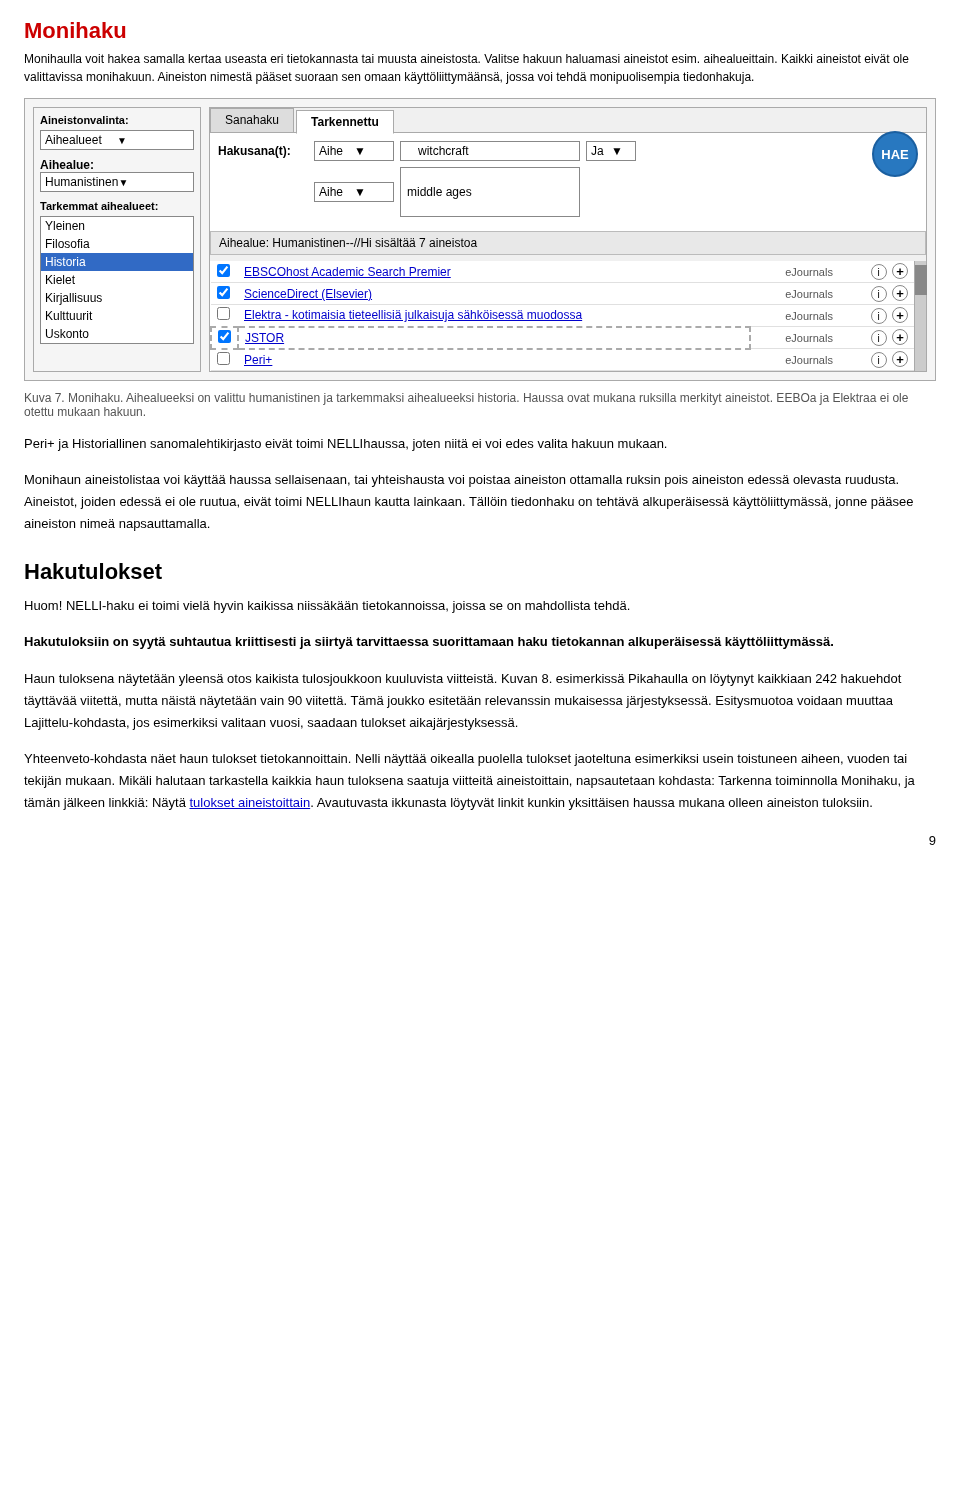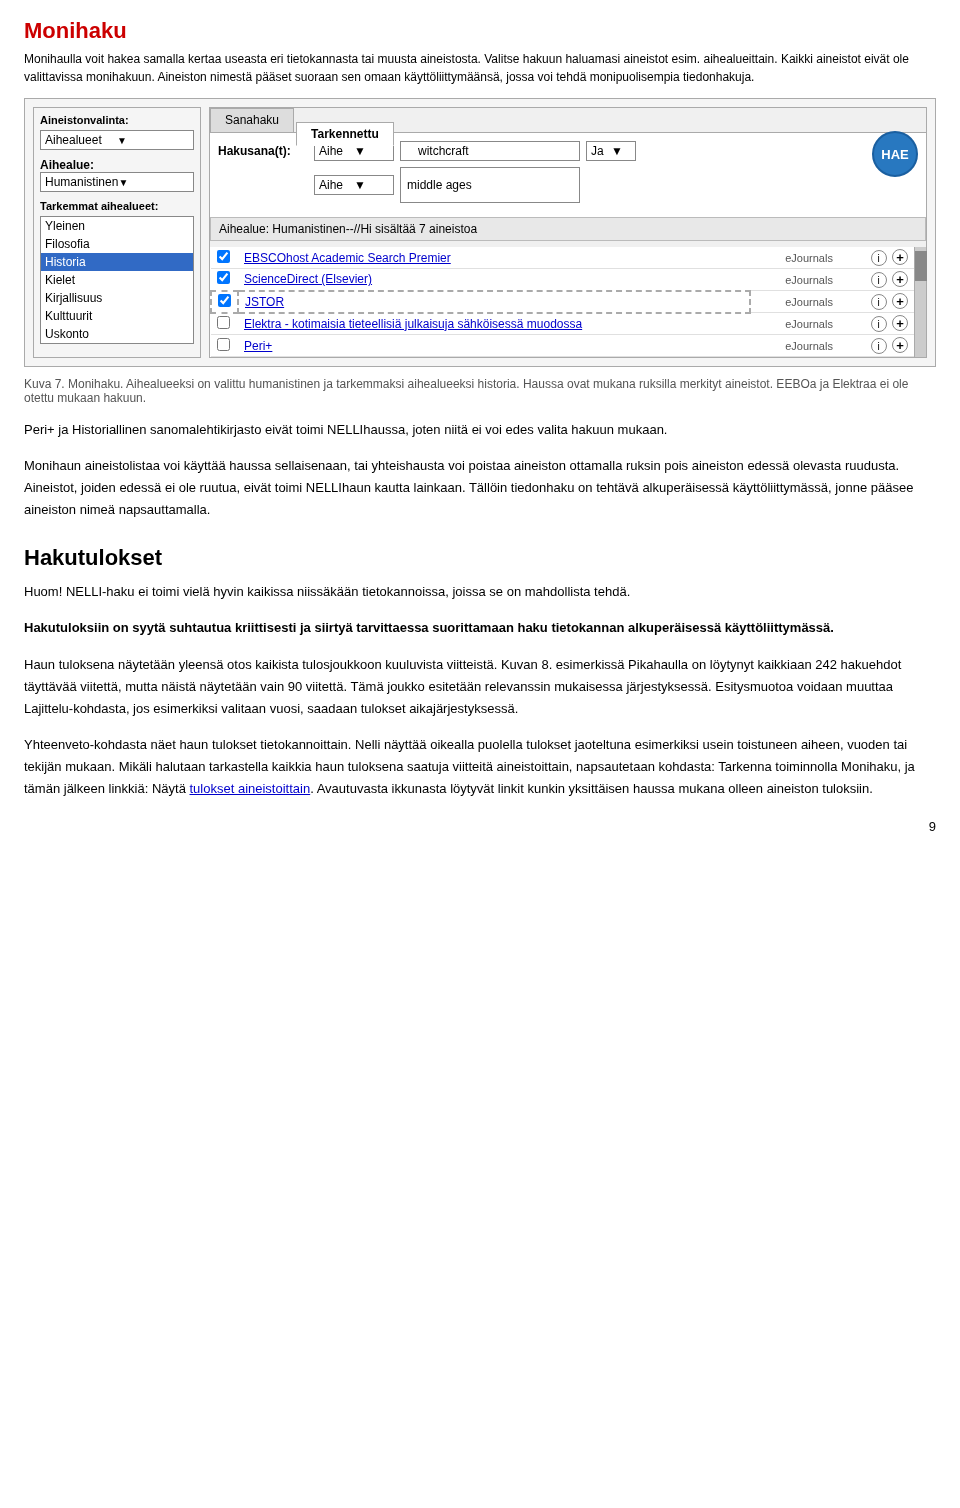--- a/index.html
+++ b/index.html
@@ -90,21 +90,21 @@
       border: 1px solid #aaa;
       border-bottom: none;
       cursor: pointer;
       margin-right: 2px;
     }
     .tab.active {
       background: #fff;
       font-weight: bold;
       border-bottom: 1px solid #fff;
       position: relative;
-      top: 14px;
+      top: 2px;
     }
     .search-panel {
       background: #fff;
       padding: 8px;
     }
     .search-row {
       display: flex;
       align-items: center;
       margin-bottom: 6px;
       gap: 6px;
@@ -315,21 +315,21 @@
               <span>Ja</span>
               <span>▼</span>
             </div>
           </div>
           <div class="search-row">
             <span class="search-label"></span>
             <div class="search-select">
               <span>Aihe</span>
               <span>▼</span>
             </div>
-            <input class="search-input" type="text" value="middle ages" style="border: 1px solid rgb(136, 136, 136); padding: 10px 6px; font-size: 12px; width: 180px;">
+            <input class="search-input" type="text" value="middle ages" style="border: 1px solid rgb(136, 136, 136); padding: 17px 6px; font-size: 12px; width: 180px;">
           </div>
         </div>
         <div class="hae-btn">HAE</div>
       </div>
     </div>
 
     <div class="aihealue-info">
       <span>Aihealue: Humanistinen--//Hi sisältää 7 aineistoa</span>
     </div>
 
@@ -349,31 +349,31 @@
             <tr class="db-row">
               <td class="cb-area"><input type="checkbox" checked="" style=""></td>
               <td><span class="db-link">ScienceDirect (Elsevier)</span></td>
               <td class="db-type">eJournals</td>
               <td class="db-icons">
                 <span class="icon-circle">i</span>
                 <span class="icon-plus">+</span>
               </td>
             </tr>
             <tr class="db-row">
-              <td class="cb-area" style="border:2px dashed #aaa;"><input type="checkbox" checked="" style=""></td>
-              <td style="border:2px dashed #aaa;"><span class="db-link">JSTOR</span></td>
+              <td class="cb-area"><input type="checkbox" style=""></td>
+              <td><span class="db-link">Elektra - kotimaisia tieteellisiä julkaisuja sähköisessä muodossa</span></td>
               <td class="db-type">eJournals</td>
               <td class="db-icons">
                 <span class="icon-circle">i</span>
                 <span class="icon-plus">+</span>
               </td>
             </tr>
             <tr class="db-row">
-              <td class="cb-area"><input type="checkbox" style=""></td>
-              <td><span class="db-link">Elektra - kotimaisia tieteellisiä julkaisuja sähköisessä muodossa</span></td>
+              <td class="cb-area" style="border:2px dashed #aaa;"><input type="checkbox" checked="" style=""></td>
+              <td style="border:2px dashed #aaa;"><span class="db-link">JSTOR</span></td>
               <td class="db-type">eJournals</td>
               <td class="db-icons">
                 <span class="icon-circle">i</span>
                 <span class="icon-plus">+</span>
               </td>
             </tr>
             <tr class="db-row">
               <td class="cb-area"><input type="checkbox" style=""></td>
               <td><span class="db-link">Peri+</span></td>
               <td class="db-type">eJournals</td>

